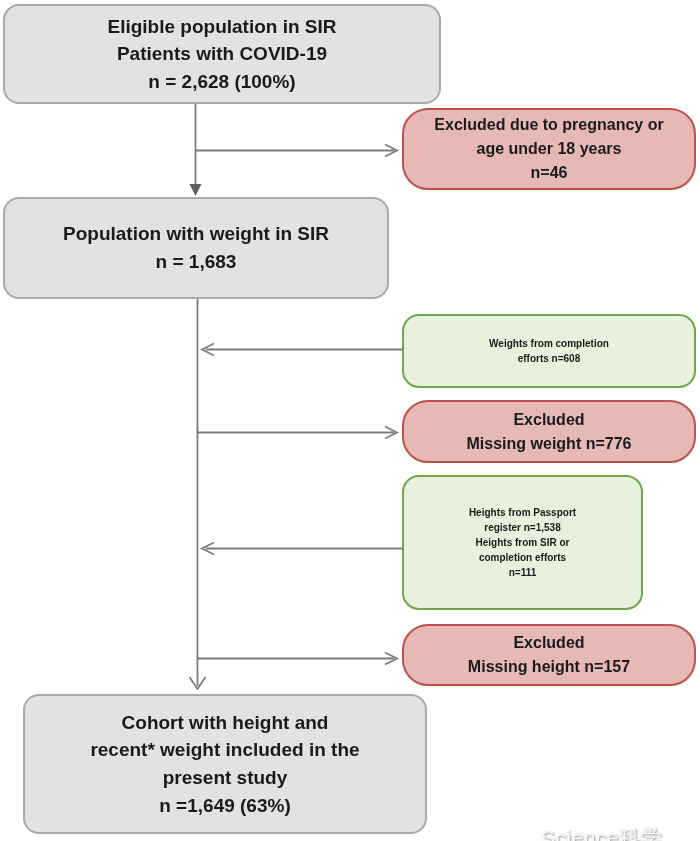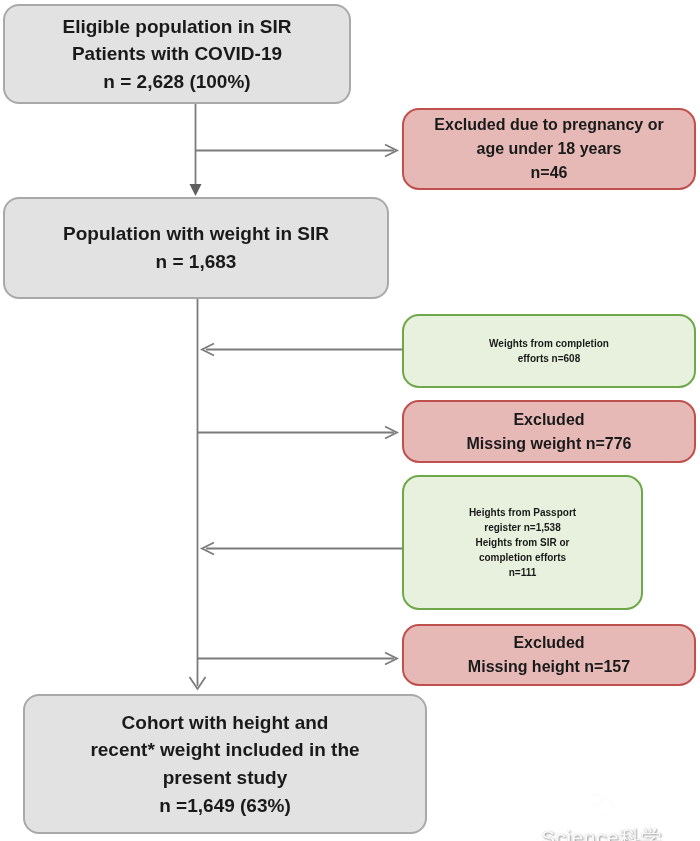--- a/index.html
+++ b/index.html
@@ -26,33 +26,33 @@
   .node.gray {
     background: #e2e2e2;
     border: 2px solid #a9a9a9;
     border-radius: 16px;
     font-size: 19px;
     line-height: 1.45;
   }
   .node.red {
     background: #e6b9b7;
     border: 2.5px solid #c0504d;
-    border-radius: 17px;
+    border-radius: 26px;
     font-size: 16px;
     line-height: 1.5;
   }
   .node.green {
     background: #e7f1dd;
     border: 2.5px solid #6fa84b;
     border-radius: 17px;
     font-size: 10px;
     line-height: 1.5;
   }
   
-  #box-eligible   { left: 3px;   top: 4px;   width: 348px; height: 100px; }
+  #box-eligible   { left: 3px;   top: 4px;   width: 438px; height: 100px; }
   #box-weightpop  { left: 3px;   top: 197px; width: 386px; height: 102px; }
   #box-cohort     { left: 23px;  top: 694px; width: 404px; height: 140px; }
   
   #box-excl-preg   { left: 402px; top: 108px; width: 294px; height: 82px; }
   #box-weights-src { left: 402px; top: 314px; width: 294px; height: 74px; }
   #box-excl-weight { left: 402px; top: 400px; width: 294px; height: 63px; }
   #box-heights-src { left: 402px; top: 475px; width: 241px; height: 135px; }
   #box-excl-height { left: 402px; top: 624px; width: 294px; height: 62px; }
 
   .arrows {

